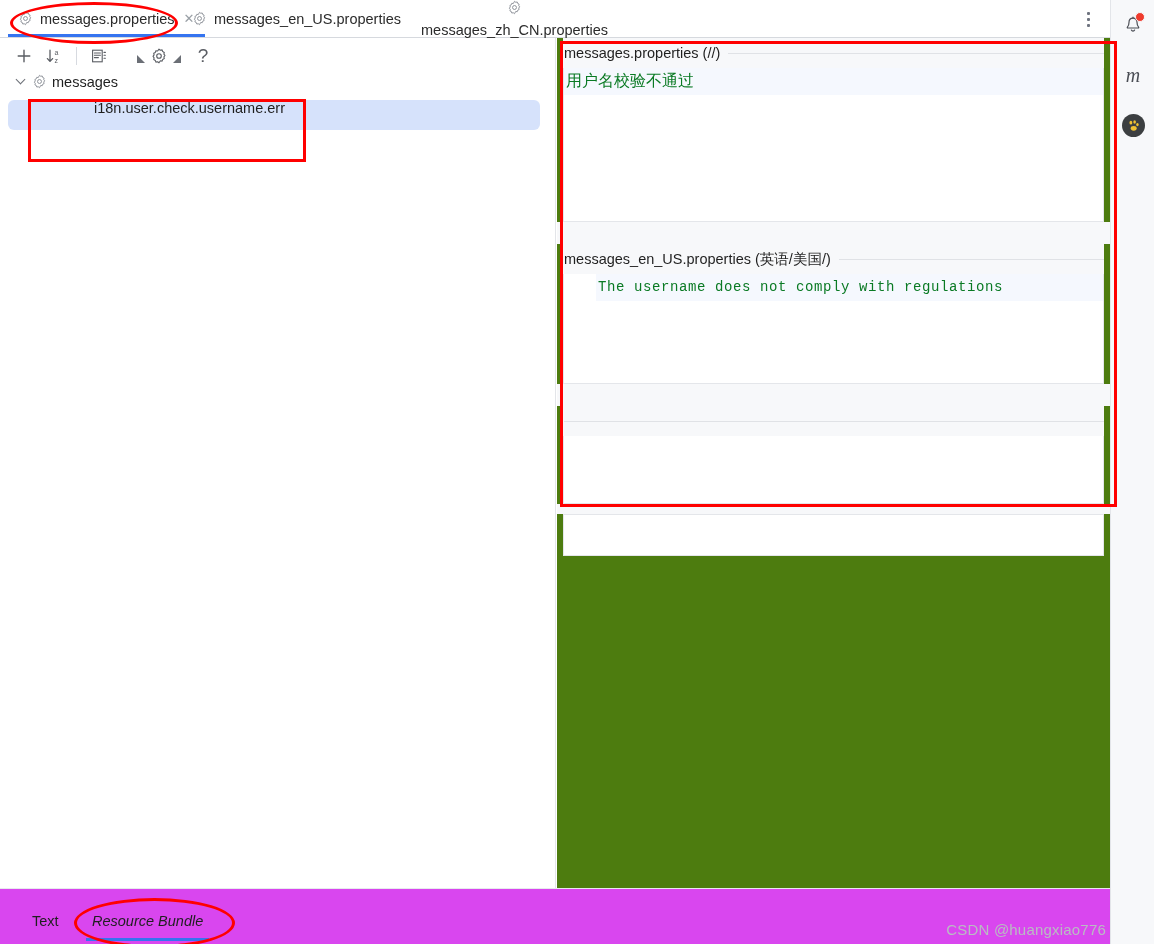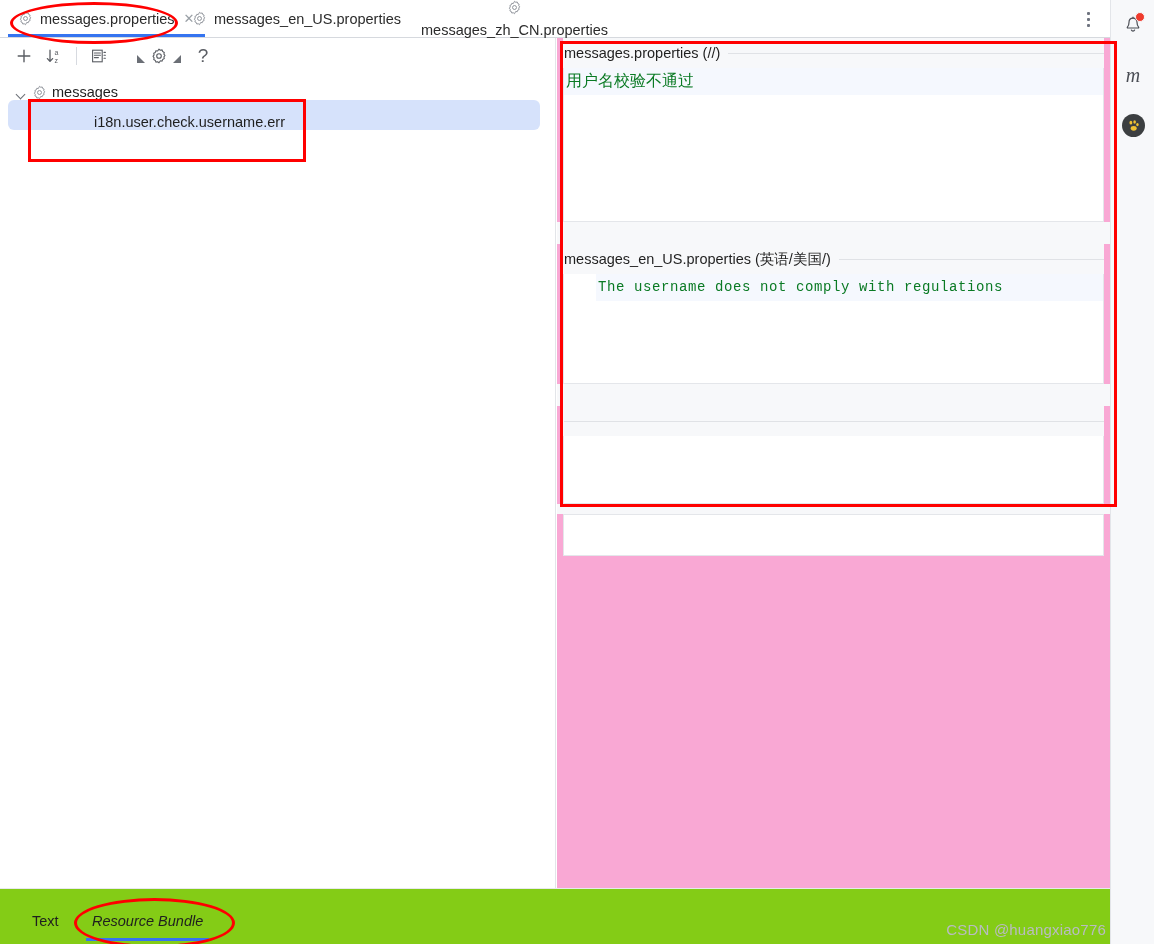--- a/index.html
+++ b/index.html
@@ -137,21 +137,21 @@
   
   #prop-tree {
     position: absolute;
     left: 0; top: 36px; right: 0; bottom: 0;
     overflow: hidden;
   }
   .tree-row {
     position: relative;
     height: 26px;
     display: flex;
-    align-items: flex-end;
+    align-items: flex-start;
     font-size: 14.5px;
     color: #1f1f1f;
     white-space: nowrap;
   }
   .tree-row.group { padding-left: 16px; gap: 5px; }
   .chevron {
     width: 11px; height: 11px;
     flex: 0 0 11px;
     position: relative;
   }
@@ -173,21 +173,21 @@
     box-sizing: border-box;
   }
   .tree-row.leaf.selected { background: #d6e2fb; }
 
   
   #right-pane {
     position: absolute;
     left: 557px; top: 38px;
     width: 553px;
     bottom: 56px;
-    background: #f9a8d4;
+    background: #4d7c0f;
     box-sizing: border-box;
     overflow: hidden;
   }
   .editor-group {
     margin: 0 6px;
   }
   .ed-header {
     height: 30px;
     display: flex;
     align-items: center;
@@ -226,21 +226,21 @@
   }
   .ed-filler { background: #ffffff; }
   .ed-gap { height: 22px; background: #f7f8fa; }
 
   
   #bottom-bar {
     position: absolute;
     left: 0; bottom: 0;
     width: 1110px;
     height: 56px;
-    background: #84cc16;
+    background: #d946ef;
     border-top: 1px solid #e7e9ed;
     box-sizing: border-box;
   }
   .btab {
     position: absolute;
     bottom: 8px;
     height: 30px;
     display: flex;
     align-items: center;
     justify-content: center;

